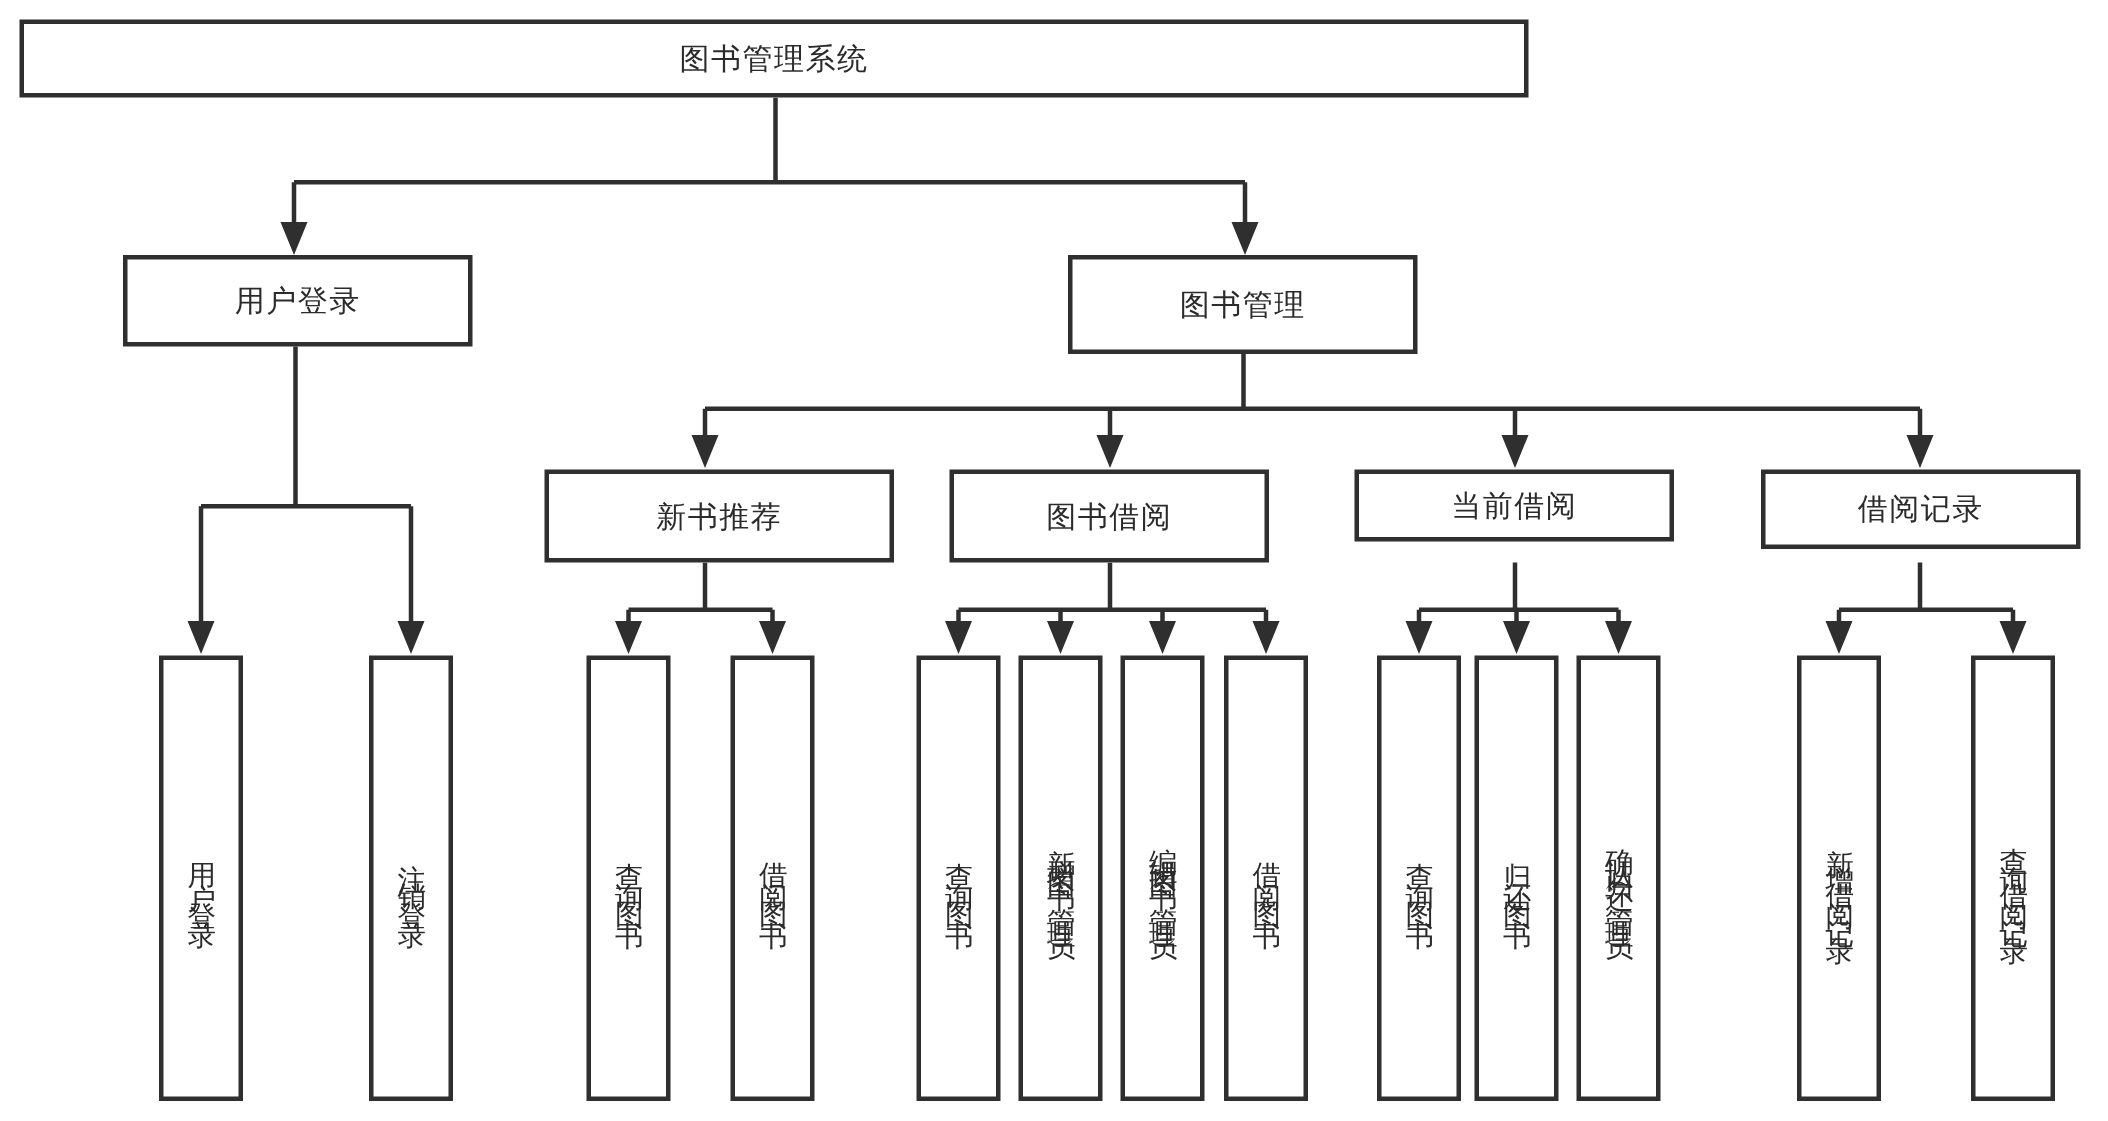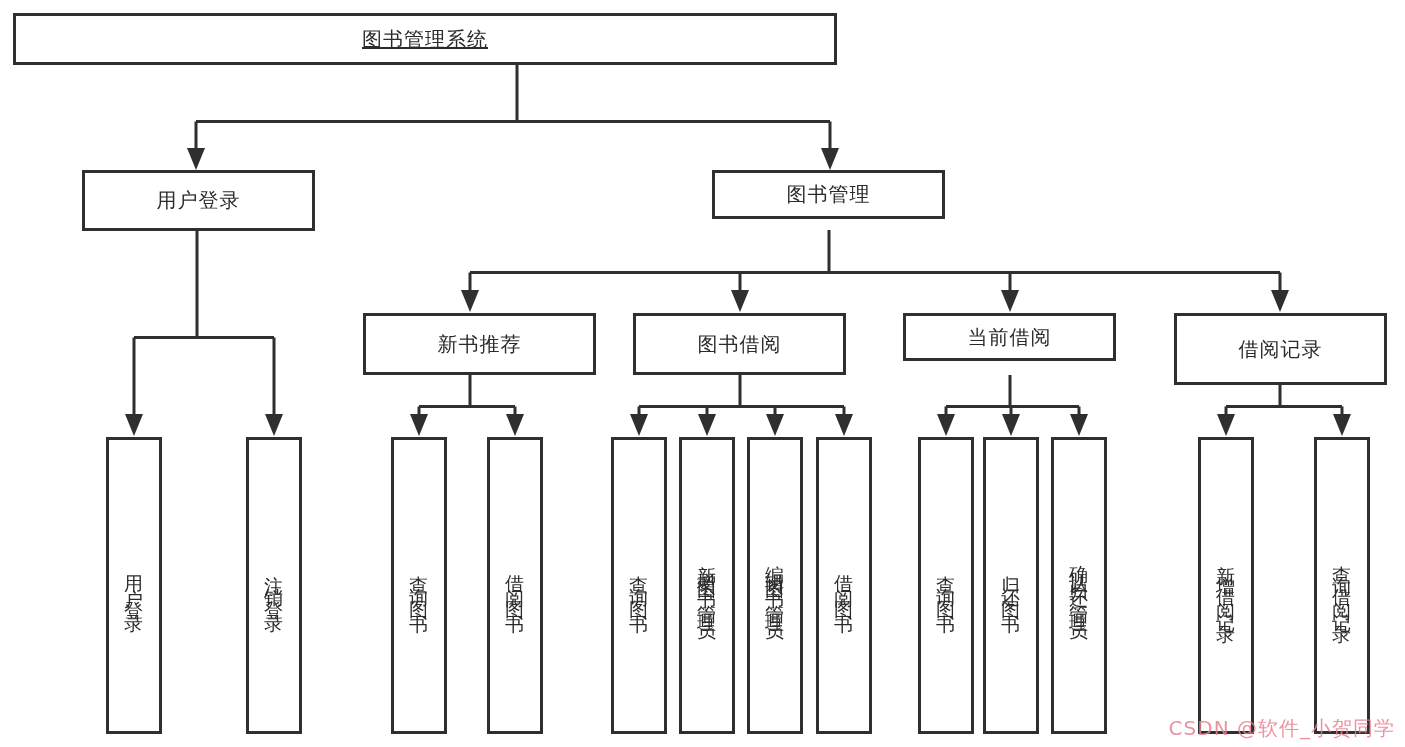--- a/index.html
+++ b/index.html
@@ -90,41 +90,41 @@
       <path class="line" d="M1010 375 V406.5 M946 406.5 H1079 M946 406.5 V415 M1011 406.5 V415 M1079 406.5 V415"></path>
       <path class="arrow" d="M937 414 H955 L946 436 Z M1002 414 H1020 L1011 436 Z M1070 414 H1088 L1079 436 Z"></path>
     </g>
 
     <g>
       <path class="line" d="M1280 375 V406.5 M1226 406.5 H1342 M1226 406.5 V415 M1342 406.5 V415"></path>
       <path class="arrow" d="M1217 414 H1235 L1226 436 Z M1333 414 H1351 L1342 436 Z"></path>
     </g>
   </svg>
 
-  <div class="box" style="left:13px; top:13px; width:824px; height:52px;text-decoration:underline;">
+  <div class="box" style="left:13px; top:13px; width:1006px; height:52px;">
     <span class="h-label">图书管理系统</span>
   </div>
 
   <div class="box" style="left:82px; top:170px; width:233px; height:61px;">
     <span class="h-label">用户登录</span>
   </div>
-  <div class="box" style="left:712px; top:170px; width:233px; height:49px;">
+  <div class="box" style="left:712px; top:170px; width:233px; height:66px;">
     <span class="h-label">图书管理</span>
   </div>
 
   <div class="box" style="left:363px; top:313px; width:233px; height:62px;">
     <span class="h-label">新书推荐</span>
   </div>
   <div class="box" style="left:633px; top:313px; width:213px; height:62px;">
     <span class="h-label">图书借阅</span>
   </div>
   <div class="box" style="left:903px; top:313px; width:213px; height:48px;">
     <span class="h-label">当前借阅</span>
   </div>
-  <div class="box" style="left:1174px; top:313px; width:213px; height:72px;">
+  <div class="box" style="left:1174px; top:313px; width:213px; height:53px;">
     <span class="h-label">借阅记录</span>
   </div>
 
   <div class="box leaf" style="left:106px;">
     <span class="v-label">用户登录</span>
   </div>
   <div class="box leaf" style="left:246px;">
     <span class="v-label">注销登录</span>
   </div>
 
@@ -158,15 +158,14 @@
     <span class="v-label long">确认归还（管理员）</span>
   </div>
 
   <div class="box leaf" style="left:1198px;">
     <span class="v-label mid">新增借阅记录</span>
   </div>
   <div class="box leaf" style="left:1314px;">
     <span class="v-label mid">查询借阅记录</span>
   </div>
 
-  <div class="watermark" style="color: rgb(232, 128, 143);">CSDN @软件_小贺同学</div>
 
 </div>
 
 </body></html>

